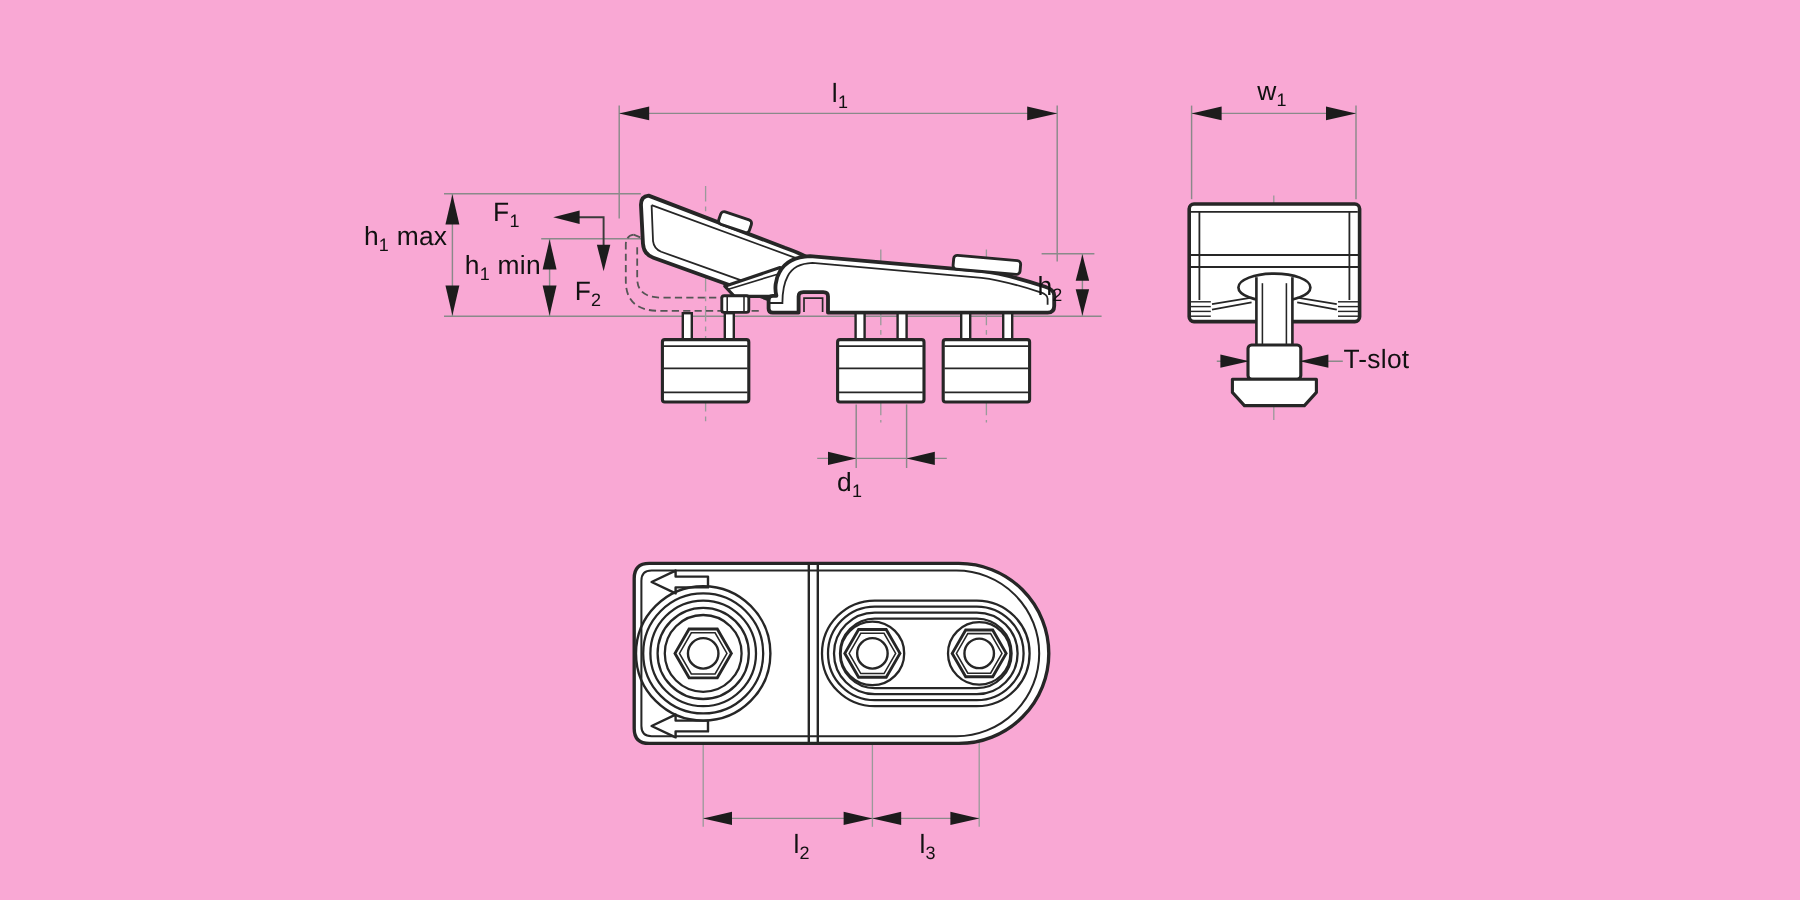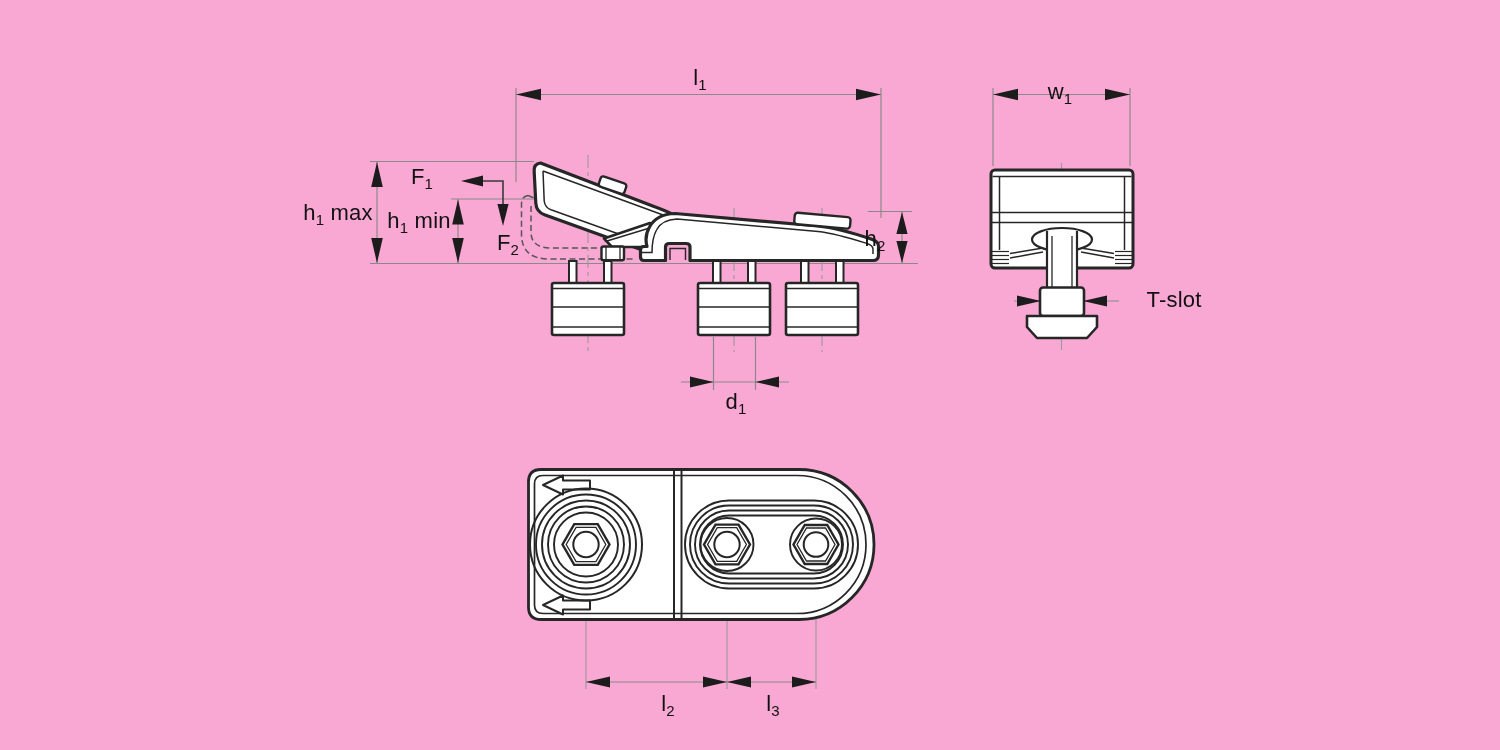--- a/index.html
+++ b/index.html
@@ -239,33 +239,33 @@
       <polygon points="586,682 610,676.4 610,687.6"></polygon>
       <polygon points="727,682 703,676.4 703,687.6"></polygon>
       <polygon points="727,682 751,676.4 751,687.6"></polygon>
       <polygon points="816,682 792,676.4 792,687.6"></polygon>
     </g>
   </g>
 </svg>
 
   <div class="lbl" style="left:700px;top:78px"><span>l</span><span class="sub">1</span><span></span></div>
 
-  <div class="lbl" style="left:338px;top:213px"><span>h</span><span class="sub">1</span><span> max</span></div>
+  <div class="lbl" style="left:338px;top:197px"><span>h</span><span class="sub">1</span><span> max</span></div>
 
   <div class="lbl" style="left:419px;top:221px"><span>h</span><span class="sub">1</span><span> min</span></div>
 
   <div class="lbl" style="left:422px;top:177px"><span>F</span><span class="sub">1</span><span></span></div>
 
-  <div class="lbl" style="left:508px;top:243px"><span>F</span><span class="sub">2</span><span></span></div>
+  <div class="lbl" style="left:490px;top:243px"><span>F</span><span class="sub">2</span><span></span></div>
 
   <div class="lbl" style="left:875px;top:239px"><span>h</span><span class="sub">2</span><span></span></div>
 
-  <div class="lbl" style="left:736px;top:402px"><span>d</span><span class="sub">1</span><span></span></div>
-
-  <div class="lbl" style="left:1060px;top:92px"><span>w</span><span class="sub">1</span><span></span></div>
-
-  <div class="lbl" style="left:1174px;top:300px"><span>T-slot</span><span class="sub"></span><span></span></div>
+  <div class="lbl" style="left:708px;top:402px"><span>d</span><span class="sub">1</span><span></span></div>
+
+  <div class="lbl" style="left:1060px;top:76px"><span>w</span><span class="sub">1</span><span></span></div>
+
+  <div class="lbl" style="left:1147px;top:300px"><span>T-slot</span><span class="sub"></span><span></span></div>
 
   <div class="lbl" style="left:668px;top:704px"><span>l</span><span class="sub">2</span><span></span></div>
 
   <div class="lbl" style="left:773px;top:704px"><span>l</span><span class="sub">3</span><span></span></div>
 
 </div>
 
 </body></html>

